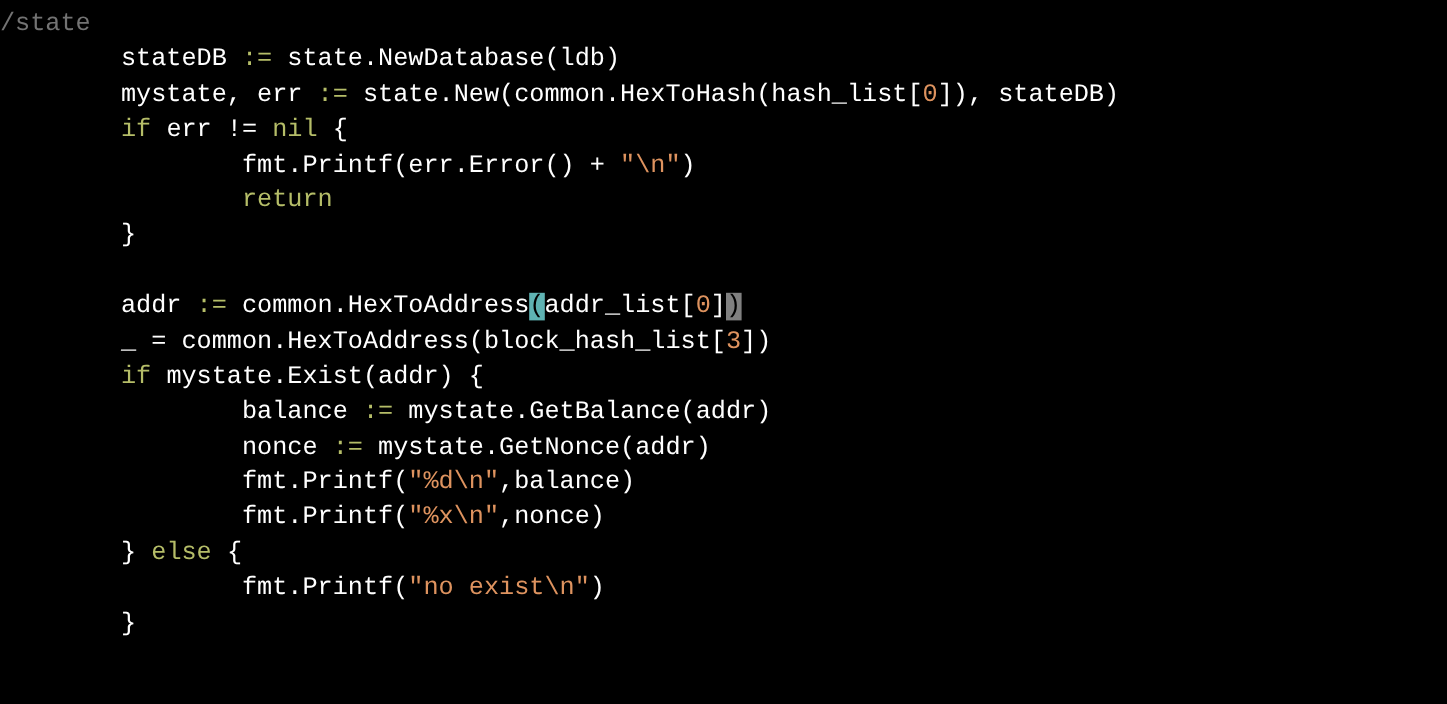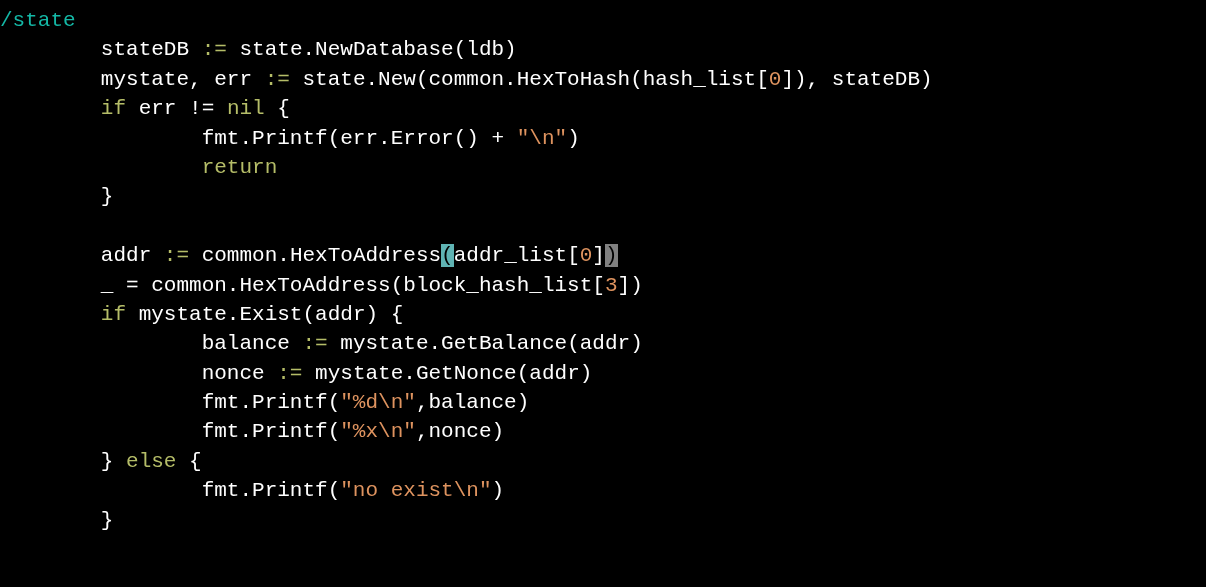--- a/index.html
+++ b/index.html
@@ -18,20 +18,20 @@
       width: 1206px;
       height: 587px;
       overflow: hidden;
     }
     .line {
       display: block;
     }
     .keyword { color: #b5bd68; }
     .string { color: #de935f; }
     .number { color: #de935f; }
-    .comment-path { color: #14b8a6; text-align: center; }
+    .comment-path { color: #737373; text-align: center; }
     .cursor-open { background: #5fb3b3; color: #000000; }
     .cursor-close { background: #808080; color: #000000; }
   </style>
 </head>
 <body><div><span class="line"><span class="comment-path">/state</span></span><span class="line">        <span>stateDB </span><span class="keyword">:=</span><span> state.NewDatabase(ldb)</span></span><span class="line">        <span>mystate, err </span><span class="keyword">:=</span><span> state.New(common.HexToHash(hash_list[</span><span class="number">0</span><span>]), stateDB)</span></span><span class="line">        <span class="keyword">if</span><span> err != </span><span class="keyword">nil</span><span> {</span></span><span class="line">                <span>fmt.Printf(err.Error() + </span><span class="string">"\n"</span><span>)</span></span><span class="line">                <span class="keyword">return</span></span><span class="line">        <span>}</span></span><span class="line"> </span><span class="line">        <span>addr </span><span class="keyword">:=</span><span> common.HexToAddress</span><span class="cursor-open">(</span><span>addr_list[</span><span class="number">0</span><span>]</span><span class="cursor-close">)</span></span><span class="line">        <span>_ = common.HexToAddress(block_hash_list[</span><span class="number">3</span><span>])</span></span><span class="line">        <span class="keyword">if</span><span> mystate.Exist(addr) {</span></span><span class="line">                <span>balance </span><span class="keyword">:=</span><span> mystate.GetBalance(addr)</span></span><span class="line">                <span>nonce </span><span class="keyword">:=</span><span> mystate.GetNonce(addr)</span></span><span class="line">                <span>fmt.Printf(</span><span class="string">"%d\n"</span><span>,balance)</span></span><span class="line">                <span>fmt.Printf(</span><span class="string">"%x\n"</span><span>,nonce)</span></span><span class="line">        <span>} </span><span class="keyword">else</span><span> {</span></span><span class="line">                <span>fmt.Printf(</span><span class="string">"no exist\n"</span><span>)</span></span><span class="line">        <span>}</span></span></div>
 
 
 
 </body></html>

